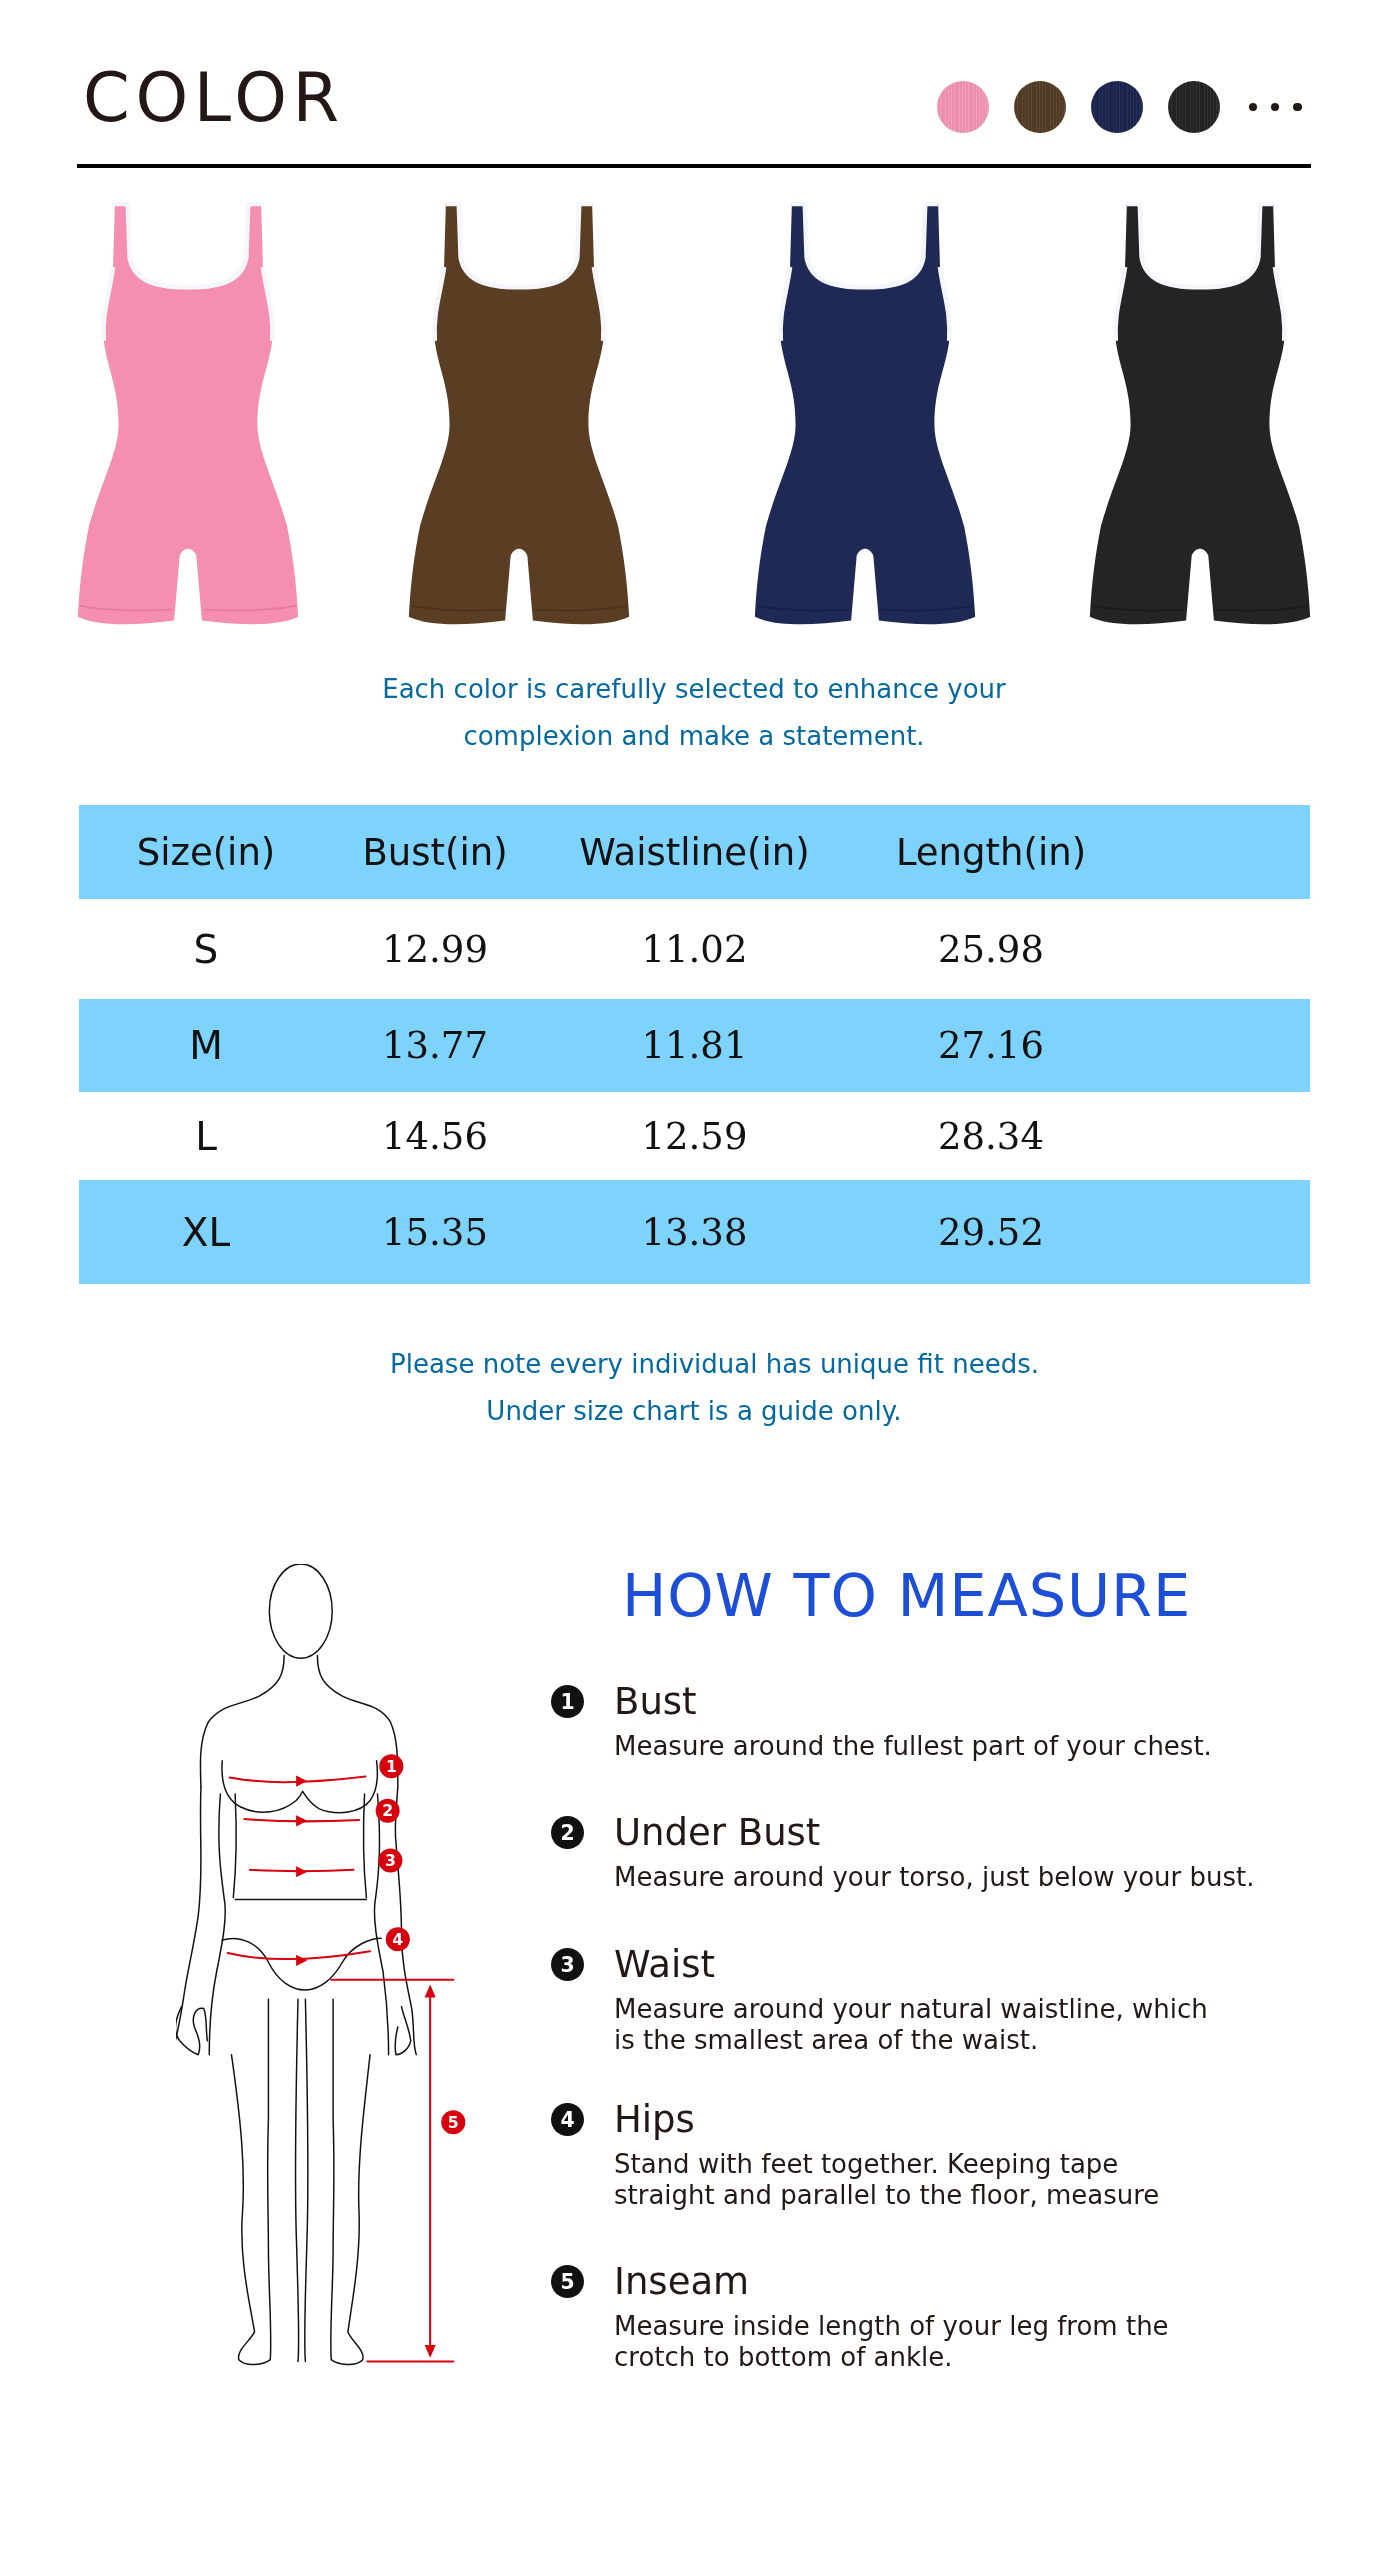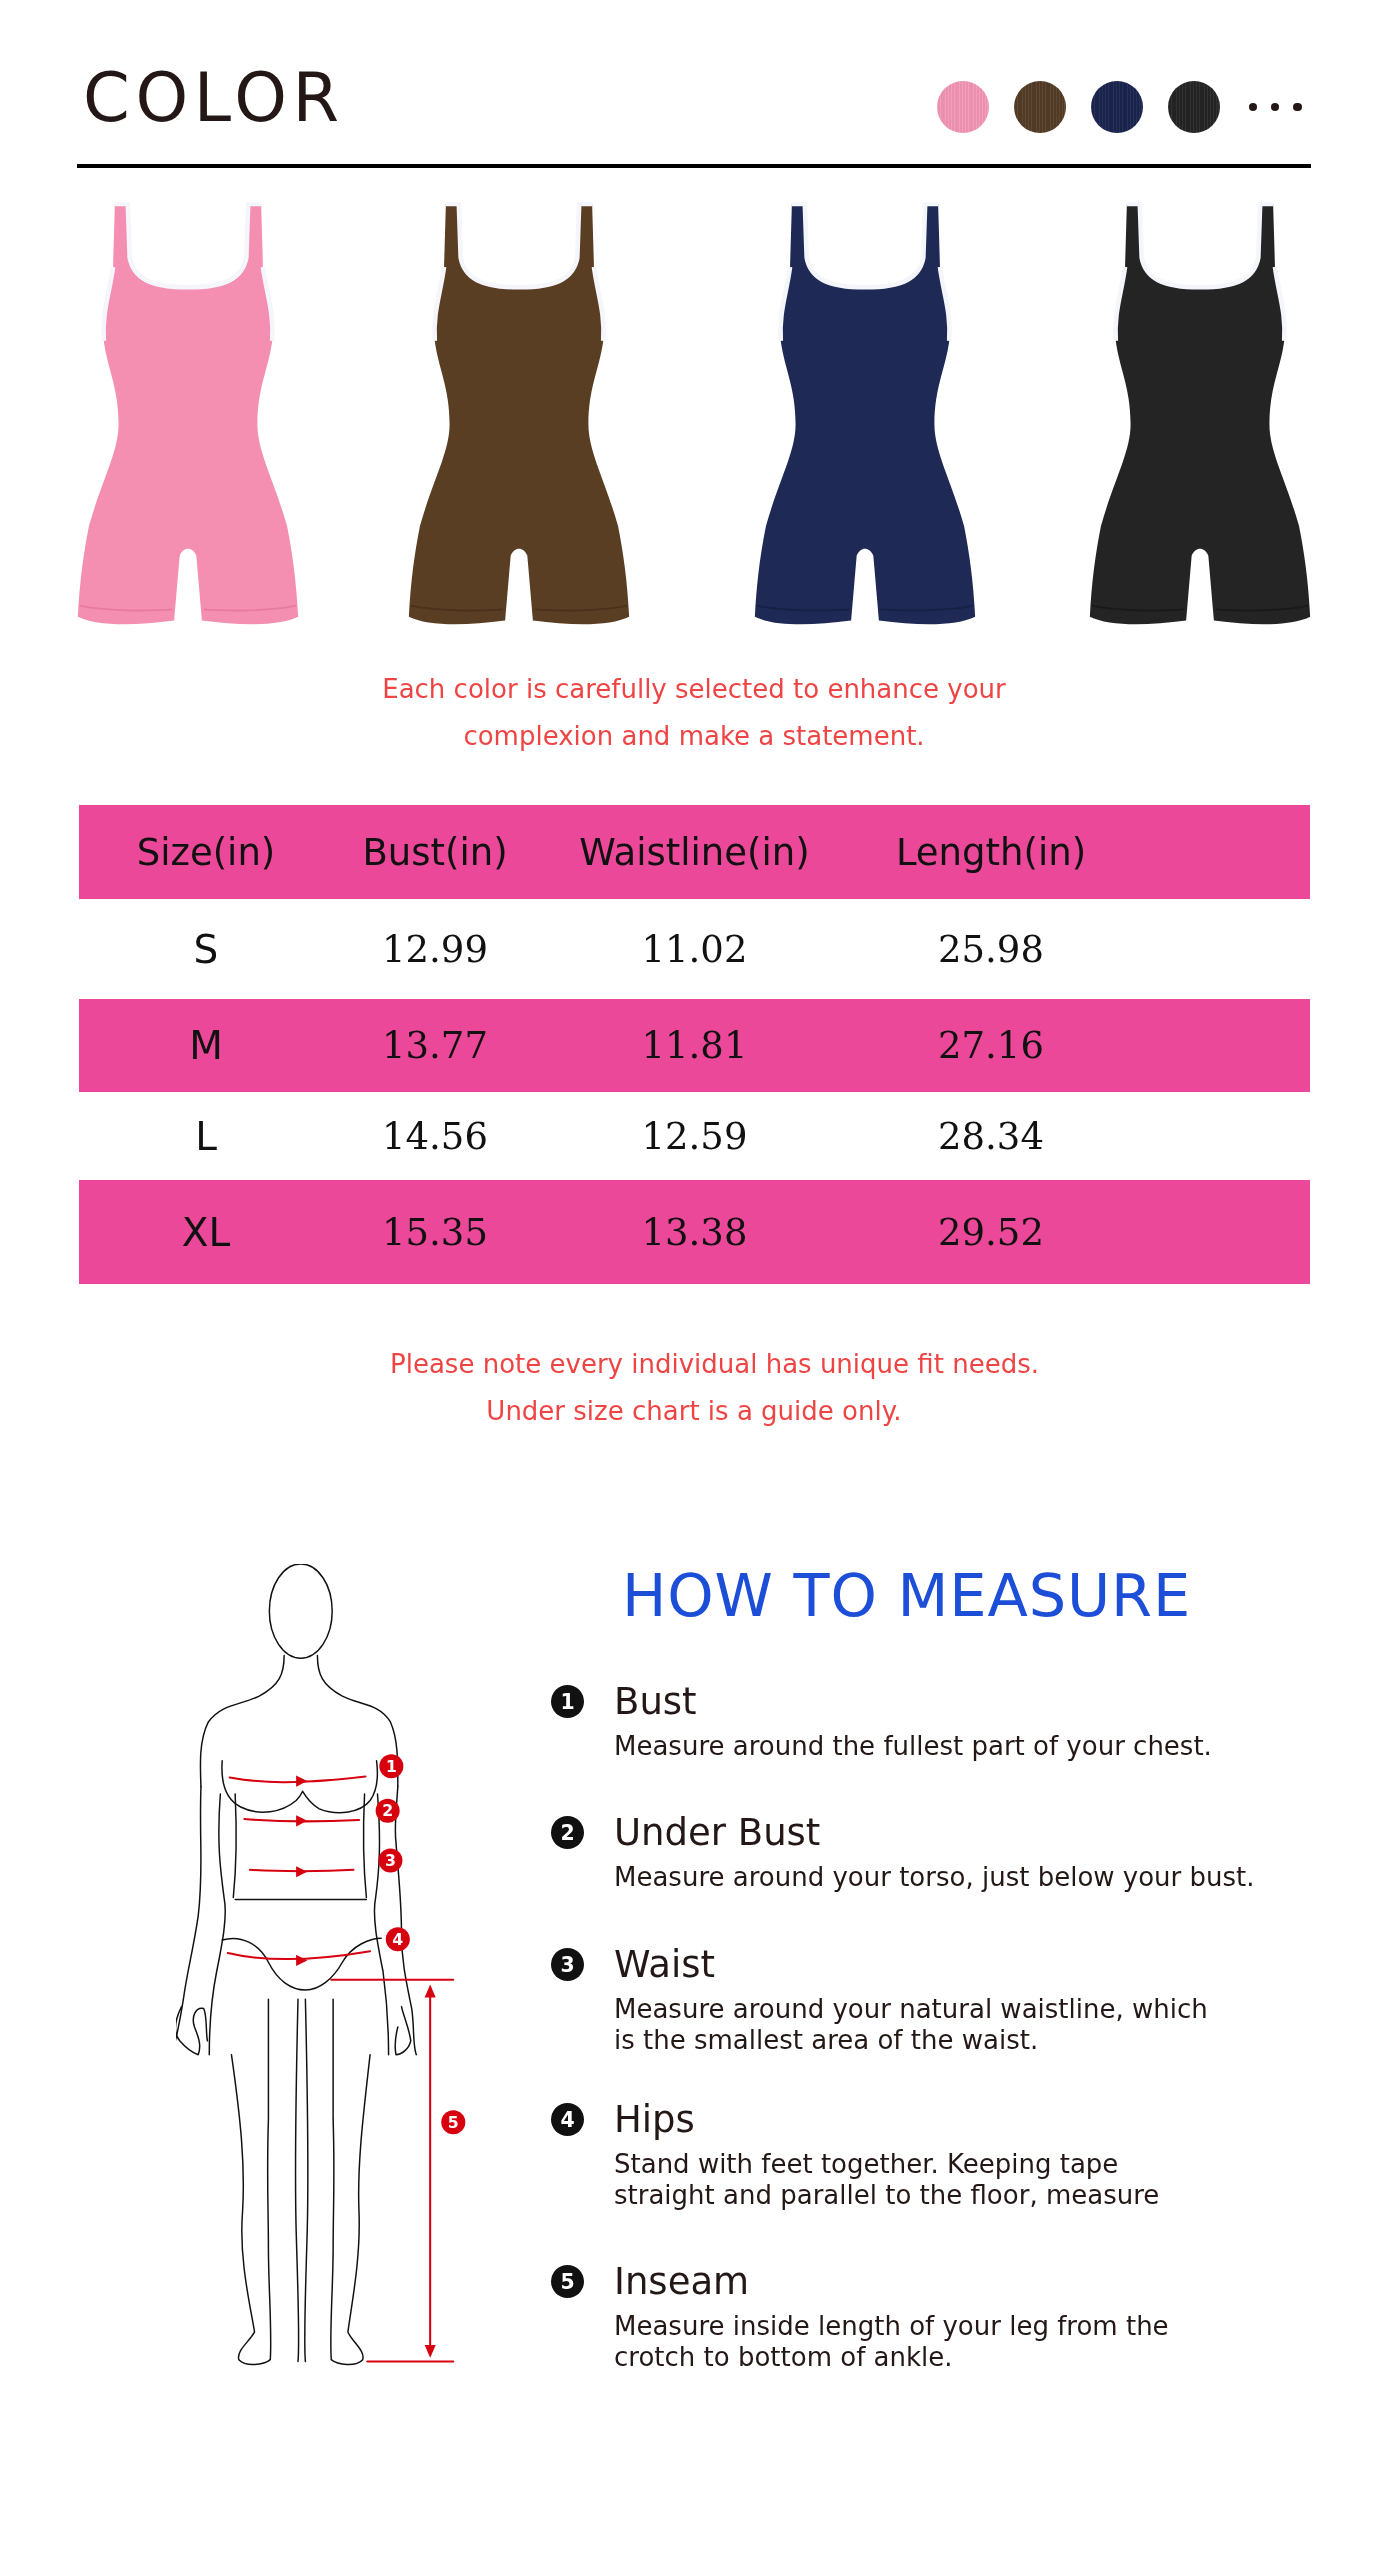--- a/index.html
+++ b/index.html
@@ -20,27 +20,27 @@
   .more-dots { display: flex; gap: 14px; margin-left: 3.7px; }
   .more-dots span { width: 8.3px; height: 8.3px; border-radius: 50%; background: #231815; display: block; }
   .header-rule { left: 77px; top: 164px; width: 1234px; height: 3.7px; background: #000; }
 
   
   .product { top: 202px; width: 224px; height: 426px; }
   .product svg { width: 100%; height: 100%; display: block; }
 
   .caption {
     left: 0; width: 1388px; text-align: center;
-    font-family: "DejaVu Sans", sans-serif; font-size: 26px; line-height: 46px; color: #ef4444;
+    font-family: "DejaVu Sans", sans-serif; font-size: 26px; line-height: 46px; color: #0369a1;
   }
 
   
   .size-table { left: 79px; top: 805px; width: 1231px; }
   .trow { display: flex; align-items: center; }
-  .trow.shade { background: #ec4899; }
+  .trow.shade { background: #7dd3fc; }
   .trow.head { height: 94px; }
   .cell { text-align: center; }
   .c0 { width: 356px; padding-right: 102px; }
   .c1 { width: 204px; margin-left: -102px; }
   .c2 { width: 315px; }
   .c3 { width: 278px; }
   .head .cell { font-family: "DejaVu Sans", sans-serif; font-size: 37px; color: #111; }
   .body-row .cell { font-family: "DejaVu Serif", "Liberation Serif", serif; font-size: 37px; color: #111; }
   .body-row .c0 { font-family: "DejaVu Sans", sans-serif; font-size: 39px; }
 

